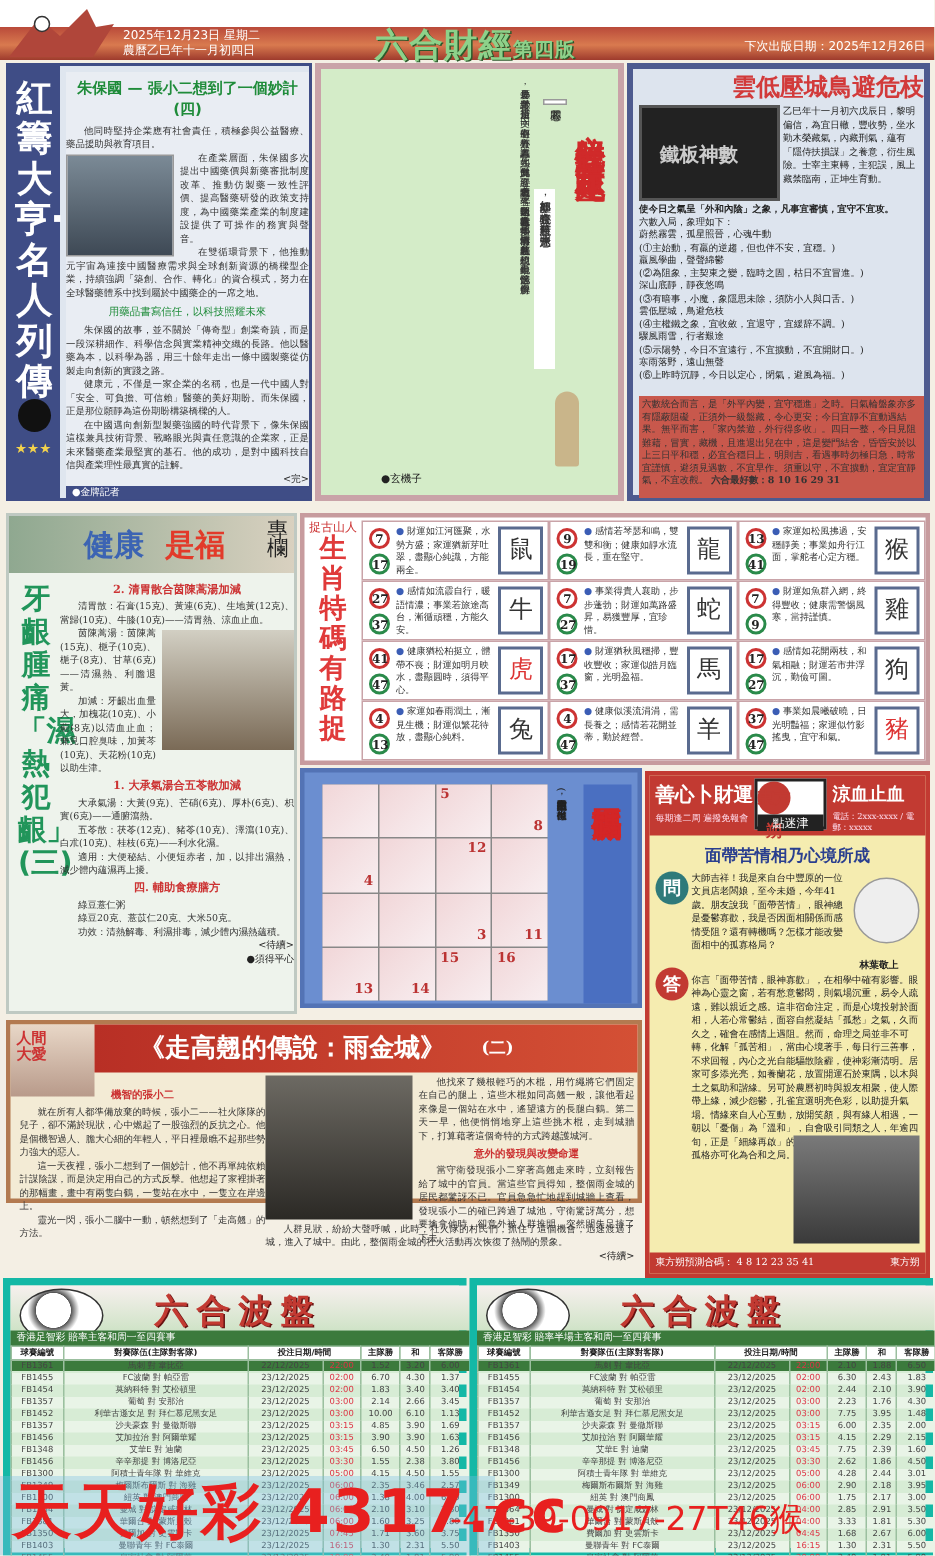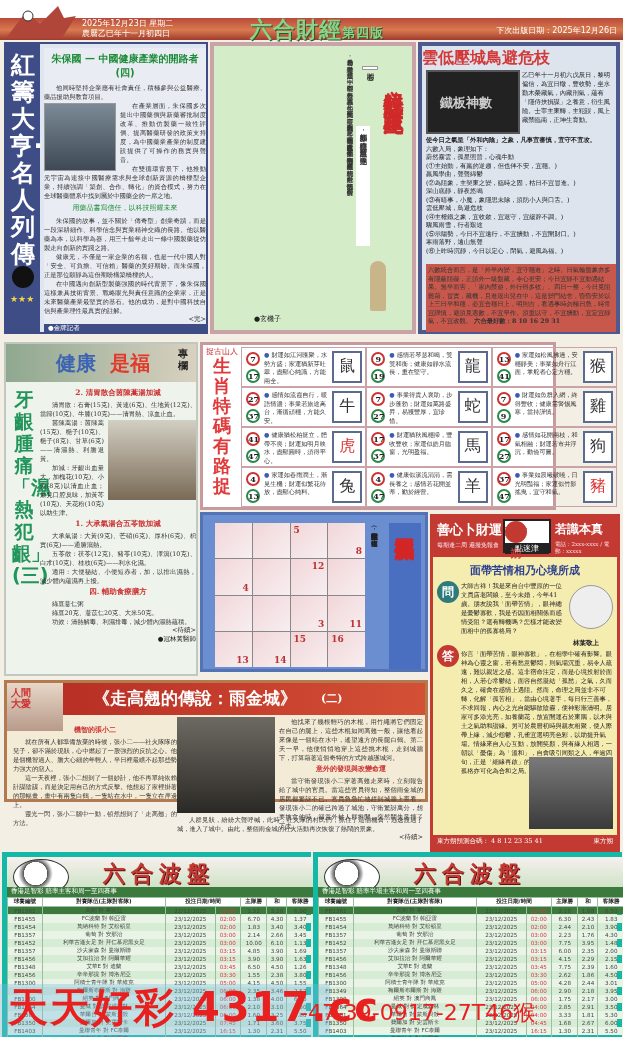--- a/index.html
+++ b/index.html
@@ -25,39 +25,39 @@
 #s1 .sub{font-size:7px;color:#1f8c3a;text-align:center;margin:3px 0}
 
 #s2{left:210px;top:42px;width:206px;height:292px;background:#d4ecc8;border:4px solid #c9a3a8}
 #s2 .col{font-size:6.5px;line-height:9px;color:#333;writing-mode:vertical-rl;height:250px;position:absolute;top:8px}
 #s2 .ttl{right:4px;top:28px;writing-mode:vertical-rl;font-size:20px;font-weight:bold;color:#d02a2a;font-family:"DejaVu Sans",sans-serif;letter-spacing:2px}
 #s2 .tag{left:148px;top:20px;font-size:7px;background:#fff;border:1px solid #999;padding:1px 2px;writing-mode:vertical-rl}
 #s2 .poem{left:142px;top:80px;writing-mode:vertical-rl;font-size:7.5px;color:#333;height:120px;background:#fff;padding:2px;line-height:10px}
 #s2 .statue{left:156px;top:215px;width:16px;height:50px;background:#c9b58a;border-radius:8px 8px 2px 2px}
 
 #s3{left:418px;top:42px;width:202px;height:292px;background:#dde4ee;border:4px solid #4d5a8f}
-#s3 h2{font-size:16px;color:#d23a3a;text-align:left;margin:2px 0 2px;font-family:"DejaVu Sans",sans-serif}
+#s3 h2{font-size:16px;color:#d23a3a;text-align:right;margin:2px 0 2px;font-family:"DejaVu Sans",sans-serif}
 #s3 .abacus{left:4px;top:24px;width:94px;height:64px;background:#222;border:2px solid #555}
 #s3 .abacus span{position:absolute;left:12px;top:22px;color:#ccc;font-size:13px;font-weight:bold}
 #s3 .intro{left:100px;top:24px;width:94px;font-size:6.3px;line-height:9px}
 #s3 .body{left:4px;top:90px;width:190px}
 #s3 .body .t{font-size:6.3px;line-height:8.5px}
 #s3 .red{left:4px;top:218px;width:190px;height:68px;background:#c8584c;color:#333;font-size:6.3px;line-height:8.5px;padding:2px}
 
 #s4{left:4px;top:342px;width:194px;height:334px;background:#eef3ec;border:2px solid #bfc9c2}
 #s4 .banner{left:0;top:0;width:190px;height:38px;background:linear-gradient(90deg,#8fa890,#d9d1c0)}
 #s4 .banner .b1{left:50px;top:6px;font-size:20px;font-weight:bold;color:#3c64b3;font-family:"DejaVu Sans",sans-serif}
 #s4 .banner .b2{left:104px;top:6px;font-size:20px;font-weight:bold;color:#e23a2a;font-family:"DejaVu Sans",sans-serif}
-#s4 .banner .b3{left:172px;top:4px;font-size:10px;width:12px;font-weight:bold;line-height:12px}
+#s4 .banner .b3{left:172px;top:4px;font-size:14px;width:12px;font-weight:normal;line-height:12px}
 #s4 .vt{left:6px;top:44px;width:24px;font-size:19px;line-height:22px;color:#21955a;font-weight:bold;text-align:center;font-family:"DejaVu Sans",sans-serif}
 #s4 .ct{left:34px;top:42px;width:156px}
 #s4 h3{font-size:7.5px;color:#c33;text-align:center;margin:2px 0}
 #s4 .herb{float:right;width:88px;height:80px;background:linear-gradient(#d2cfc3,#7a6a56);margin:2px 0 2px 4px}
 
-#s5{left:200px;top:342px;width:356px;height:168px;background:#fff;border:3px solid #c79b9e}
+#s5{left:200px;top:342px;width:420px;height:168px;background:#fff;border:3px solid #c79b9e}
 #s5 .side{left:2px;top:2px;width:34px;height:160px}
 #s5 .side .sm{font-size:8px;color:#c33;text-align:center;line-height:9px}
 #s5 .side .big{font-size:18px;color:#e03a3a;font-weight:bold;text-align:center;line-height:20px;font-family:"DejaVu Sans",sans-serif}
 #s5 .grid{left:38px;top:2px;width:376px;height:160px;display:grid;grid-template-columns:repeat(3,1fr);grid-template-rows:repeat(4,1fr)}
 .zc{border:1px solid #c9a3a8;position:relative;padding:2px}
 .zc .n1,.zc .n2{position:absolute;left:4px;width:14px;height:14px;border-radius:50%;border:2px solid #c33;font-size:8px;font-weight:bold;text-align:center;line-height:10px;background:#fff}
 .zc .n1{top:4px}.zc .n2{top:21px;border-color:#2a8a4a}
 .zc .zt{position:absolute;left:22px;top:3px;width:64px;font-size:6.2px;line-height:8.5px;color:#333}
 .zc .zt::before{content:"● ";color:#3b5db5}
 .zc .za{position:absolute;right:3px;top:3px;width:30px;height:32px;border:2px solid #5a6b8f;font-size:16px;text-align:center;line-height:26px;color:#333;background:#fff}
@@ -131,21 +131,21 @@
   <div class="abs title"><span>六合財經</span><small>第四版</small></div>
   <div class="abs next">下次出版日期：2025年12月26日</div>
 </div>
 
 <div id="s1" class="abs">
   <div class="abs vbar"></div>
   <div class="abs vtitle">紅籌大亨‧名人列傳</div>
   <div class="abs mask"></div>
   <div class="abs stars">★★★</div>
   <div class="abs art">
-    <h2>朱保國 — 中國健康產業的開路者(四)</h2>
+    <h2>朱保國 — 張小二想到了一個妙計(四)</h2>
     <p class="txt">他同時堅持企業應有社會責任，積極參與公益醫療、藥品援助與教育項目。</p>
     <div class="img"></div>
     <p class="txt">在產業層面，朱保國多次提出中國藥價與新藥審批制度改革、推動仿製藥一致性評價、提高醫藥研發的政策支持度，為中國藥業產業的制度建設提供了可操作的務實與聲音。</p>
     <p class="txt">在雙循環背景下，他推動元宇宙為連接中國醫療需求與全球創新資源的橋樑型企業，持續強調「築創、合作、轉化」的資合模式，努力在全球醫藥體系中找到屬於中國藥企的一席之地。</p>
     <div class="sub">用藥品書寫信任，以科技照耀未來</div>
     <p class="txt">朱保國的故事，並不關於「傳奇型」創業奇蹟，而是一段深耕細作、科學信念與實業精神交織的長路。他以醫藥為本，以科學為器，用三十餘年走出一條中國製藥從仿製走向創新的實踐之路。</p>
     <p class="txt">健康元，不僅是一家企業的名稱，也是一代中國人對「安全、可負擔、可信賴」醫藥的美好期盼。而朱保國，正是那位願靜為這份期盼構築橋樑的人。</p>
     <p class="txt">在中國邁向創新型製藥強國的時代背景下，像朱保國這樣兼具技術背景、戰略眼光與責任意識的企業家，正是未來醫藥產業最堅實的基石。他的成功，是對中國科技自信與產業理性最真實的註解。</p>
     <div style="text-align:right;font-size:6.5px">&lt;完&gt;</div>
     <div style="font-size:6.5px;background:#3f4d86;color:#fff;padding:0 4px">●金牌記者</div>
@@ -201,21 +201,21 @@
     <p class="txt">加減：牙齦出血量大，加槐花(10克)、小薊(8克)以清血止血；兼見口腔臭味，加黃芩(10克)、天花粉(10克)以助生津。</p>
     <h3>1. 大承氣湯合五苓散加減</h3>
     <p class="txt">大承氣湯：大黃(9克)、芒硝(6克)、厚朴(6克)、枳實(6克)——通腑瀉熱。</p>
     <p class="txt">五苓散：茯苓(12克)、豬苓(10克)、澤瀉(10克)、白朮(10克)、桂枝(6克)——利水化濕。</p>
     <p class="txt">適用：大便秘結、小便短赤者，加，以排出濕熱，減少體內蘊濕再上擾。</p>
     <h3>四. 輔助食療膳方</h3>
     <p class="txt">綠豆薏仁粥</p>
     <p class="txt">綠豆20克、薏苡仁20克、大米50克。</p>
     <p class="txt">功效：清熱解毒、利濕排毒，減少體內濕熱蘊積。</p>
     <div style="text-align:right;font-size:6.5px">&lt;待續&gt;</div>
-    <div style="text-align:right;font-size:6.5px">●冠林黃醫師</div>
+    <div style="text-align:right;font-size:6.5px">●須得平心</div>
   </div>
 </div>
 
 <div id="s5" class="abs">
   <div class="abs side">
     <div class="sm">捉古山人</div>
     <div class="big">生肖特碼有路捉</div>
   </div>
   <div class="abs grid">
     <div class="zc">
@@ -337,21 +337,21 @@
 </div>
 
 <div id="s7" class="abs">
   <div class="abs hd">
     <div class="abs l">善心卜財運</div>
     <div class="abs l2">每期逢二周 遍撥免報會</div>
     <div class="abs box">
         <div class="a">東方朔</div>
         <div class="b">點迷津</div>
       </div>
-    <div class="abs r">若識本真</div>
+    <div class="abs r">涼血止血</div>
     <div class="abs r2">電話：2xxx-xxxx / 電郵：xxxxx</div>
   </div>
   <h2>面帶苦情相乃心境所成</h2>
   <div class="abs q">問</div>
   <div class="abs qt">大師吉祥！我是來自台中豐原的一位文員店老闆娘，至今未婚，今年41歲。朋友說我「面帶苦情」，眼神總是憂鬱寡歡，我是否因面相關係而感情受阻？還有轉機嗎？怎樣才能改變面相中的孤寡格局？</div>
   <div class="abs face"></div>
   <div class="abs sig">林葉敬上</div>
   <div class="abs a">答</div>
   <div class="abs at">你言「面帶苦情，眼神寡歡」，在相學中確有影響。眼神為心靈之窗，若有愁意鬱悶，則氣場沉重，易令人疏遠，難以親近之感。這非宿命注定，而是心境投射於面相，人若心常鬱結，面容自然凝結「孤愁」之氣，久而久之，確會在感情上遇阻。然而，命理之局並非不可轉，化解「孤苦相」，當由心境著手，每日行三善事，不求回報，內心之光自能驅散陰霾，使神彩漸清明。居家可多添光亮，如養蘭花，放置開運石於東隅，以木與土之氣助和諧緣。另可於農曆初時與親友相聚，使人際帶上緣，減少怨鬱，孔雀宜選明亮色彩，以助提升氣場。情緣來自人心互動，放開笑顏，與有緣人相遇，一朝以「憂傷」為「溫和」，自會吸引同類之人，年逾四旬，正是「細緣再啟」的時段，切莫自悲，心志一轉，孤格亦可化為合和之局。</div>
   <div class="abs photo"></div>

